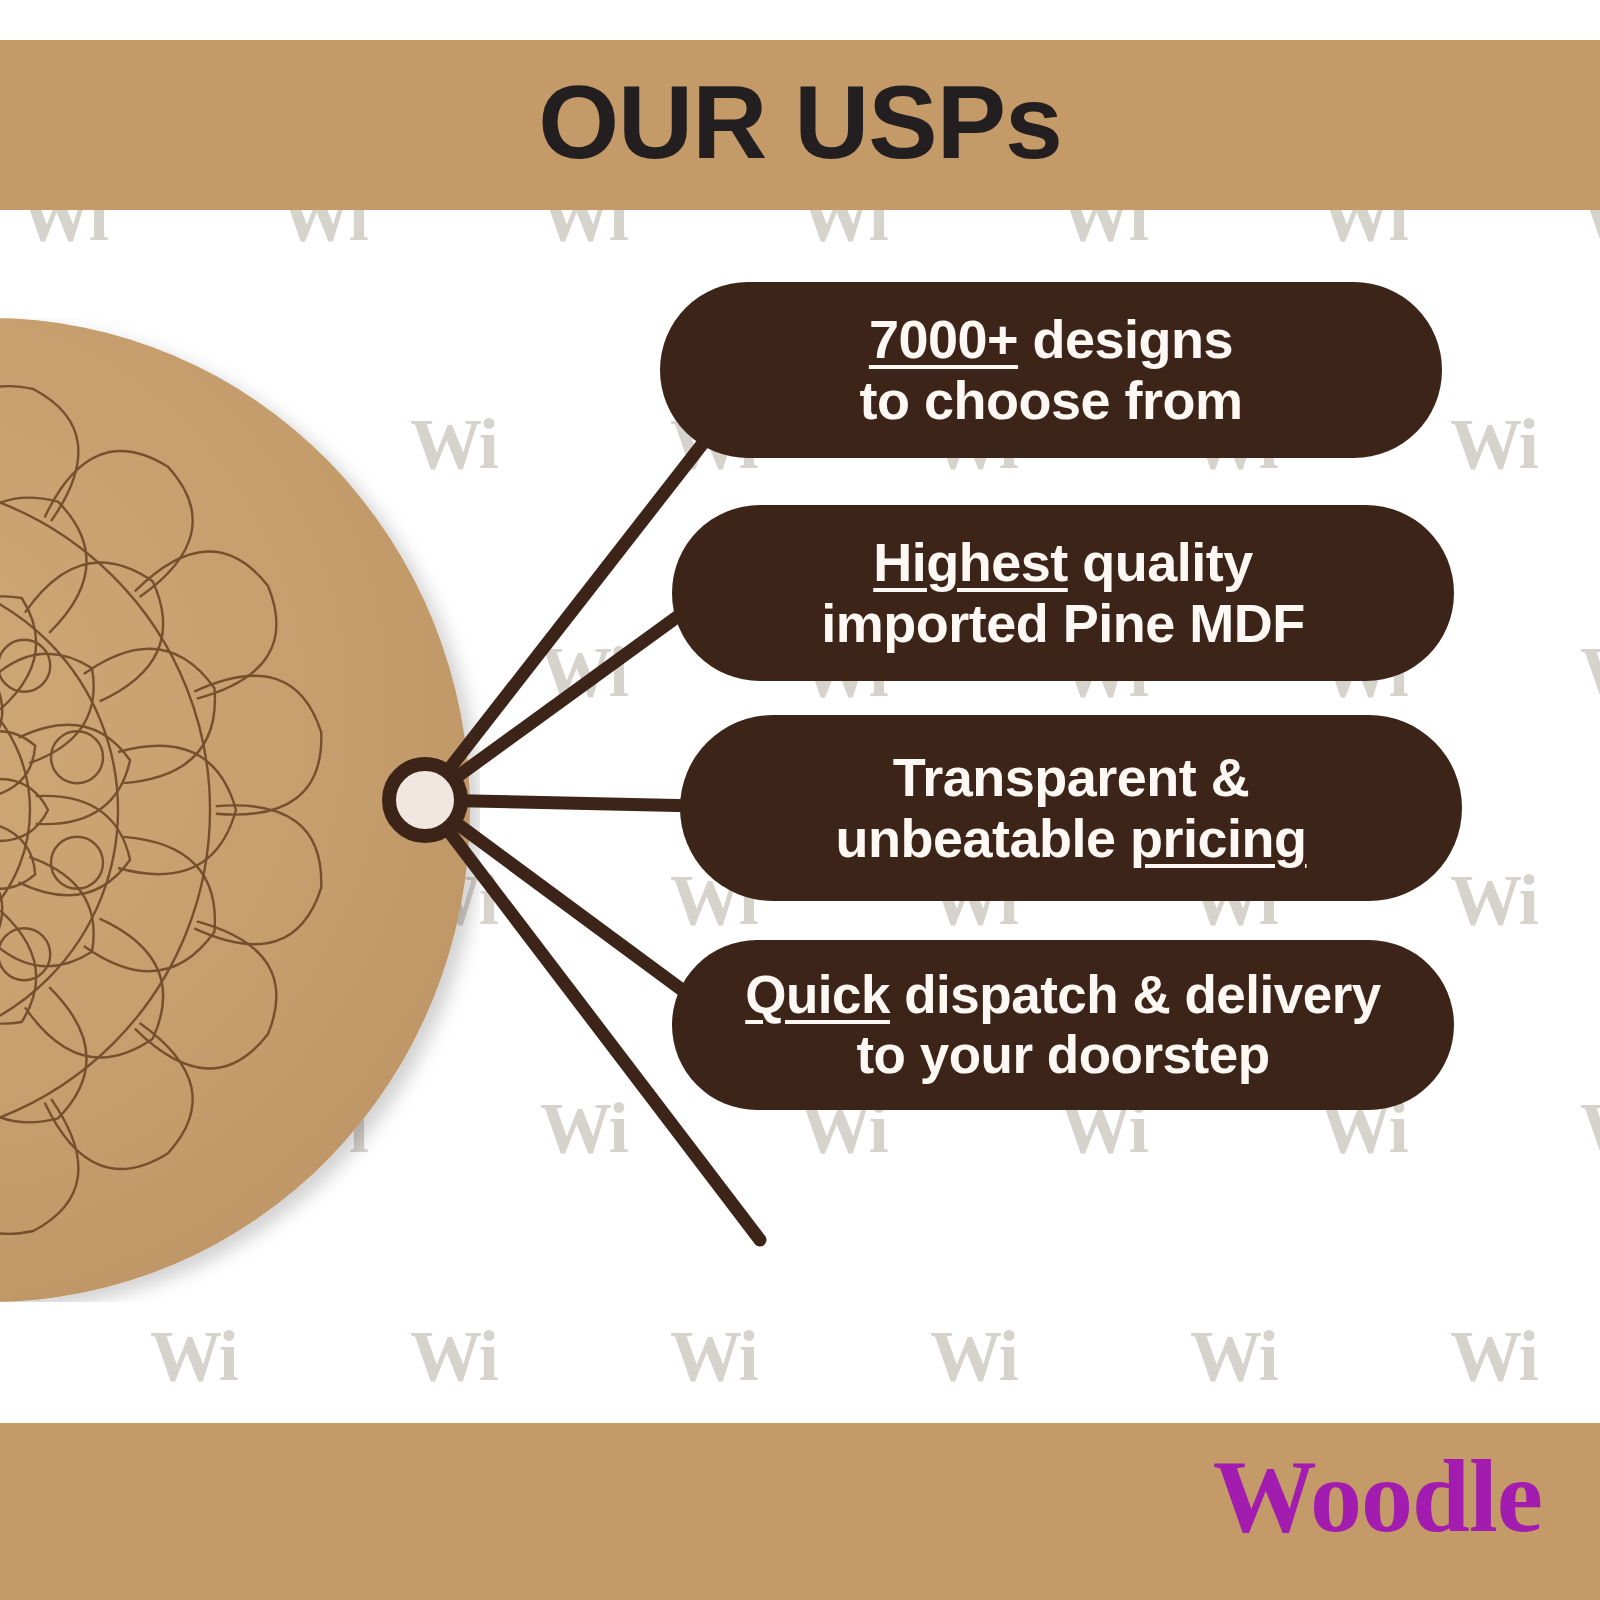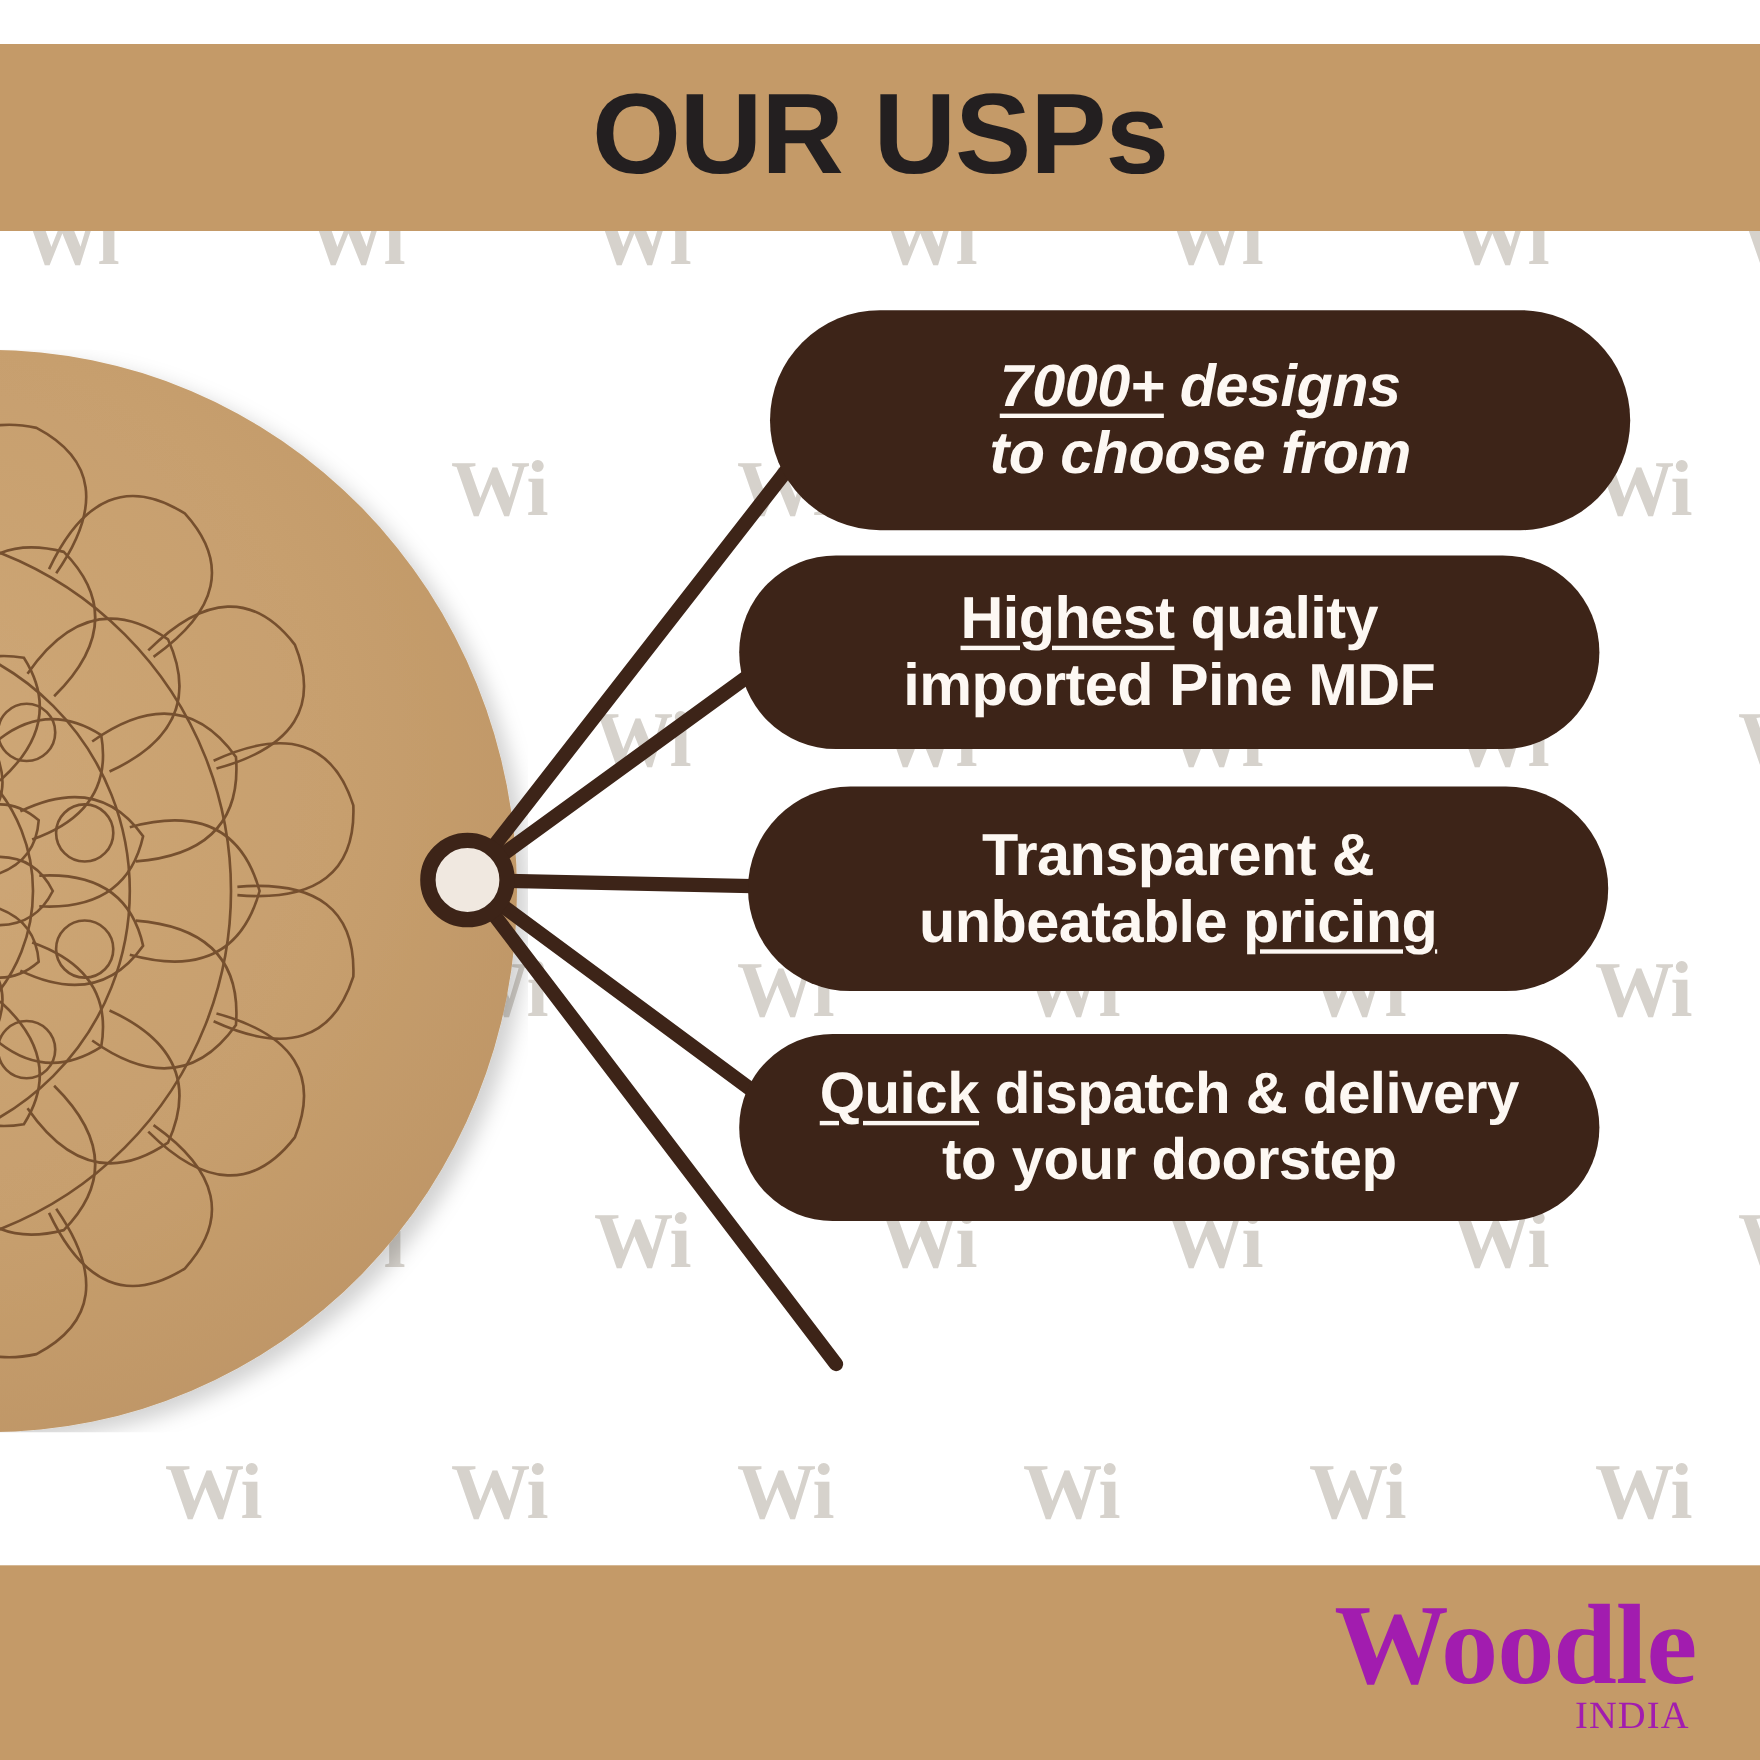--- a/index.html
+++ b/index.html
@@ -149,21 +149,21 @@
     text-align: center;
     letter-spacing: -0.5px;
     white-space: pre-line;
   }
   .pill-text u {
     text-decoration: underline;
     text-underline-offset: 7px;
     text-decoration-thickness: 4px;
   }
 
-  #pill-0 { left: 700px; top: 282px;  width: 782px; height: 200px; font-style: italic; }
+  #pill-0 { left: 660px; top: 282px;  width: 782px; height: 176px; }
   #pill-1 { left: 672px; top: 505px;  width: 782px; height: 176px; }
   #pill-2 { left: 680px; top: 715px;  width: 782px; height: 186px; }
   #pill-3 { left: 672px; top: 940px;  width: 782px; height: 170px; }
   #pill-4 { left: 672px; top: 1165px; width: 782px; height: 176px; }
 
   #pill-3 .pill-text, #pill-4 .pill-text { font-size: 53px; }
 </style>
 </head>
 <body>
 
@@ -362,16 +362,15 @@
   <div class="pill" id="pill-2">
     <div class="pill-text">Transparent &amp;<br>unbeatable <u>pricing</u></div>
   </div>
   <div class="pill" id="pill-3">
     <div class="pill-text"><u>Quick</u> dispatch &amp; delivery<br>to your doorstep</div>
   </div>
 
   <div id="band-bottom" class="band"></div>
   <div id="logo">
     <div id="logo-word">Woodle</div>
-    <div id="logo-sub">INDIA</div>
   </div>
 
 </div>
 
 </body></html>

